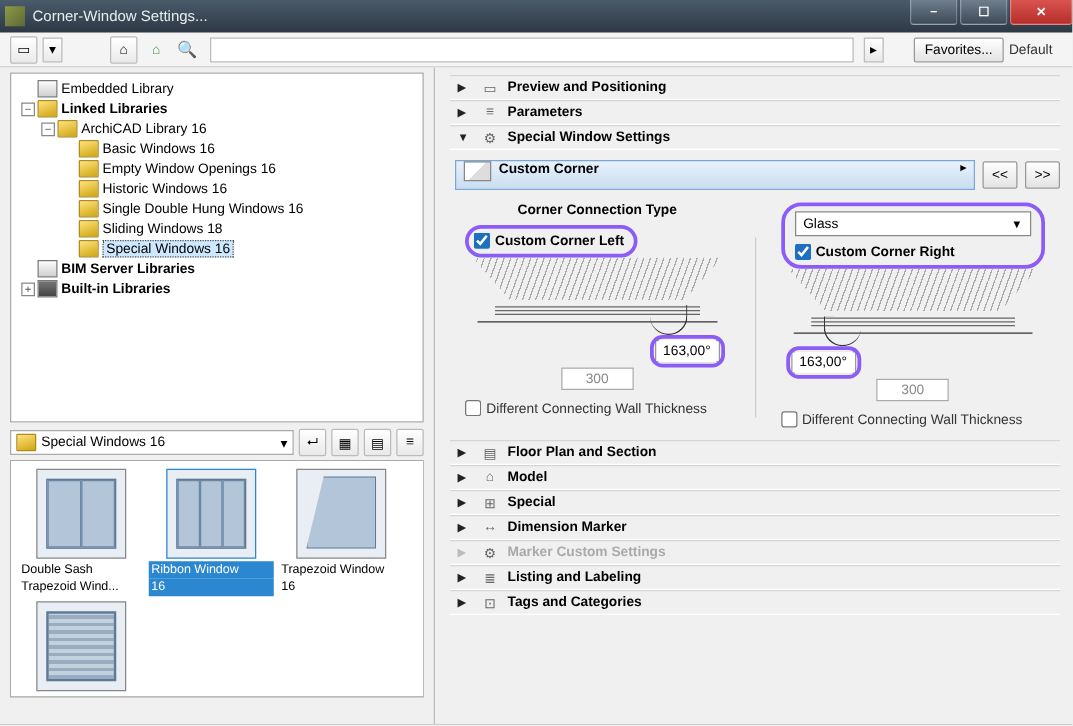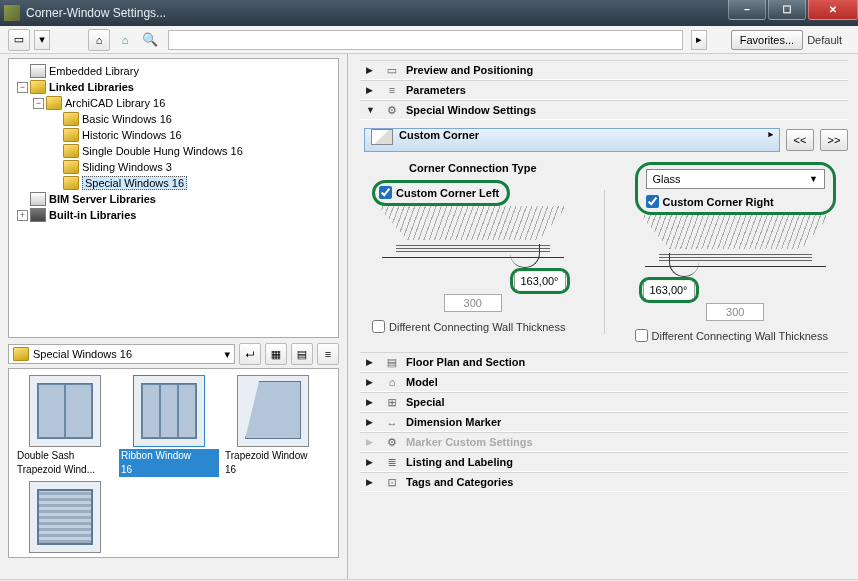--- a/index.html
+++ b/index.html
@@ -63,31 +63,31 @@
     .section-row .sec-icon { width: 20px; height: 14px; display: inline-flex; align-items: center; justify-content: center; color: #666; margin-right: 4px; }
     .section-row .sec-title { font-weight: bold; }
     .section-row.dim .sec-title { color: #aaa; }
 
     .custom-corner-row { display: flex; align-items: center; gap: 6px; margin: 8px 0 10px 4px; }
     .cc-select { flex: 1; height: 24px; border: 1px solid #7aa7d6; background: linear-gradient(180deg,#e8f2fc,#c9ddf1); display: flex; padding: 0 6px; font-weight: bold; position: relative; }
     .cc-select .cc-icon { width: 22px; height: 16px; margin-right: 6px; border: 1px solid #888; background: linear-gradient(135deg,#fff 49%,#ddd 50%); }
     .cc-select .cc-arrow { position: absolute; right: 6px; font-size: 9px; }
     .nav-btn { width: 28px; height: 22px; border: 1px solid #999; background: linear-gradient(180deg,#fff,#e3e3e3); border-radius: 2px; }
 
-    .twocol { display: flex; gap: 18px; }
+    .twocol { display: flex; gap: 8px; }
     .col { flex: 1; padding: 0 12px; }
     .col.first { border-right: none; }
     .col-divider { width: 1px; background: #ccc; margin: 28px 0 8px 0; }
 
     .header-label { text-align: center; font-weight: bold; margin-bottom: 6px; }
     .glass-select { height: 20px; border: 1px solid #888; background: #fff; display: flex; align-items: center; padding: 0 6px; margin-bottom: 6px; position: relative; }
     .glass-select::after { content: "▼"; position: absolute; right: 6px; font-size: 9px; }
 
     .checkbox-row { display: flex; align-items: center; gap: 4px; margin-bottom: 8px; }
-    .highlight-red { border: 3px solid #15803d; border-radius: 16px; padding: 3px 8px 4px 4px; display: inline-flex; }
+    .highlight-red { border: 3px solid #8b5cf6; border-radius: 16px; padding: 3px 8px 4px 4px; display: inline-flex; }
     .highlight-red.small { border-radius: 10px; padding: 1px 4px; }
     input[type=checkbox] { width: 13px; height: 13px; accent-color: #1e6fbf; }
 
     .plan-sketch { height: 84px; position: relative; margin: 0 6px 4px 6px; }
     .plan-sketch .hatch { position: absolute; top: 0; left: 0; right: 0; height: 34px; background: repeating-linear-gradient(-70deg,#aaa 0 1px,transparent 1px 5px); clip-path: polygon(0 0, 100% 0, 85% 100%, 15% 100%); }
     .plan-sketch .baseline { position: absolute; bottom: 32px; left: 4px; right: 4px; border-top: 1px solid #333; }
     .plan-sketch .lines { position: absolute; bottom: 38px; left: 18px; right: 18px; display: flex; flex-direction: column; gap: 2px; }
     .plan-sketch .lines span { height: 0; border-top: 1px solid #666; }
     .plan-sketch .arc { position: absolute; bottom: 22px; width: 30px; height: 24px; border: 1.5px solid #333; border-top: none; border-radius: 0 0 20px 20px; }
     .plan-sketch.left .arc { right: 28px; border-left: none; }
@@ -162,31 +162,36 @@
           <span class="tree-label">ArchiCAD Library 16</span>
         </div>
       <div class="tree-node">
           <span class="tree-indent" style="width:50px"></span>
           <span class="folder-ylw tree-icon"></span>
           <span class="tree-label">Basic Windows 16</span>
         </div>
       <div class="tree-node">
           <span class="tree-indent" style="width:50px"></span>
           <span class="folder-ylw tree-icon"></span>
+          <span class="tree-label">Empty Window Openings 16</span>
+        </div>
+      <div class="tree-node">
+          <span class="tree-indent" style="width:50px"></span>
+          <span class="folder-ylw tree-icon"></span>
           <span class="tree-label">Historic Windows 16</span>
         </div>
       <div class="tree-node">
           <span class="tree-indent" style="width:50px"></span>
           <span class="folder-ylw tree-icon"></span>
           <span class="tree-label">Single Double Hung Windows 16</span>
         </div>
       <div class="tree-node">
           <span class="tree-indent" style="width:50px"></span>
           <span class="folder-ylw tree-icon"></span>
-          <span class="tree-label">Sliding Windows 3</span>
+          <span class="tree-label">Sliding Windows 18</span>
         </div>
       <div class="tree-node">
           <span class="tree-indent" style="width:50px"></span>
           <span class="folder-ylw tree-icon"></span>
           <span class="tree-label sel">Special Windows 16</span>
         </div>
       <div class="tree-node">
           <span class="tree-indent" style="width:4px"></span>
           <span style="width:13px"></span>
           <span class="folder-lib tree-icon"></span>

